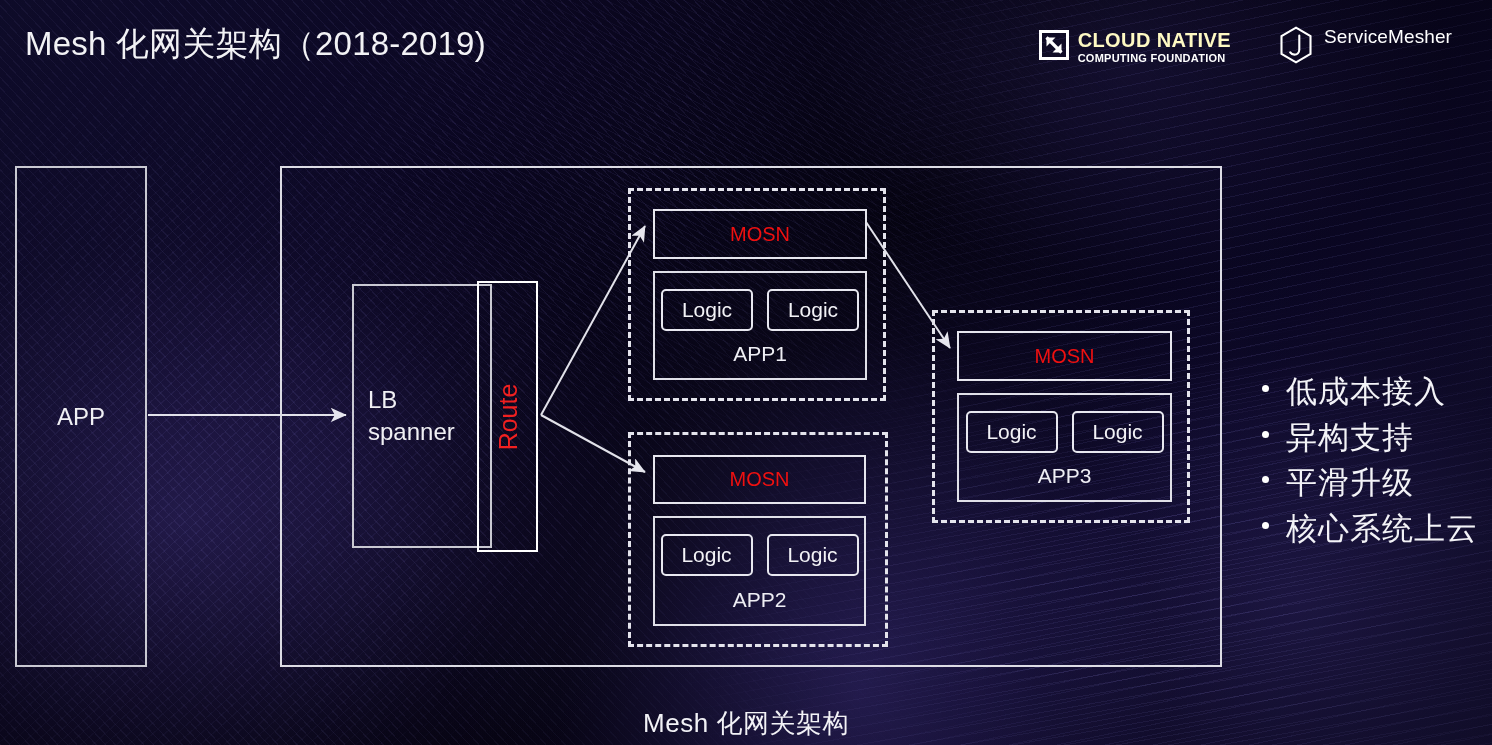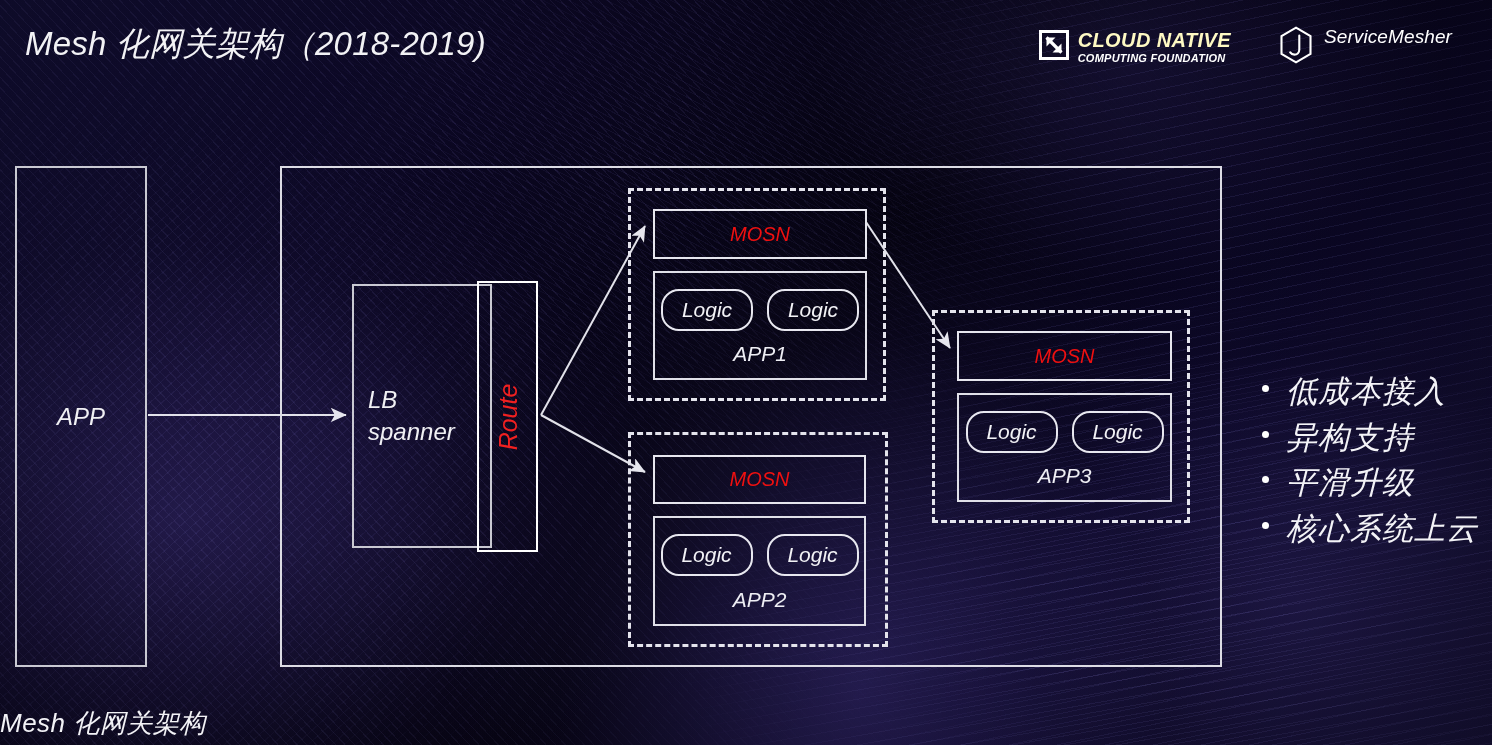--- a/index.html
+++ b/index.html
@@ -5,21 +5,20 @@
   html,body{margin:0;padding:0;background:#05030d;}
   body{
     font-family:"Liberation Sans","DejaVu Sans",sans-serif;
     -webkit-font-smoothing:antialiased;
   }
   #slide{
     position:relative;
     width:1492px;height:745px;
     overflow:hidden;
     background:#0a0618;
-    font-style:italic;
   }
 
   
   .bg-layer{position:absolute;inset:0;pointer-events:none;}
 
   .bg-base{
     background:
       radial-gradient(ellipse 620px 500px at 180px 520px, rgba(62,48,125,.55) 0%, rgba(30,22,66,.18) 55%, rgba(0,0,0,0) 78%),
       radial-gradient(ellipse 520px 620px at 860px 690px, rgba(70,56,140,.45) 0%, rgba(26,20,58,.15) 58%, rgba(0,0,0,0) 80%),
       radial-gradient(ellipse 460px 420px at 1300px 600px, rgba(58,46,118,.40) 0%, rgba(22,16,50,.12) 60%, rgba(0,0,0,0) 82%),
@@ -115,21 +114,21 @@
   }
   .appgrp .inner{
     position:absolute;box-sizing:border-box;border:2px solid #e0e0e8;
   }
   .appgrp .logics{
     position:absolute;left:0;right:0;top:16px;
     display:flex;justify-content:center;gap:14px;
   }
   .appgrp .logic{
     box-sizing:border-box;
-    border:2px solid #e8e8f0;border-radius:18px;
+    border:2px solid #e8e8f0;border-radius:5px;
     width:92px;height:42px;
     display:flex;align-items:center;justify-content:center;
     font-size:21px;color:#f2f2f6;
   }
   .appgrp .aname{
     position:absolute;left:0;right:0;bottom:12px;text-align:center;
     font-size:21px;color:#eeeef4;
   }
 
   
@@ -154,21 +153,21 @@
   .bullets{position:absolute;left:1262px;top:372px;width:230px;}
   .blt{display:flex;align-items:flex-start;margin-bottom:6px;}
   .blt .dot{
     width:7px;height:7px;border-radius:50%;background:#fff;
     margin:13px 17px 0 0;flex:0 0 auto;
   }
   .blt .btxt{font-size:31px;color:#f3f3f7;line-height:1.28;letter-spacing:1px;white-space:nowrap;}
 
   
   .caption{
-    position:absolute;left:0;right:0;top:706px;text-align:left;
+    position:absolute;left:0;right:0;top:706px;text-align:center;
     font-size:26px;color:#f2f2f6;letter-spacing:.5px;
   }
 </style>
 </head>
 <body>
 
 <div id="slide">
 
   <div class="bg-layer bg-base"></div>
   <div class="bg-layer bg-d1"></div>

